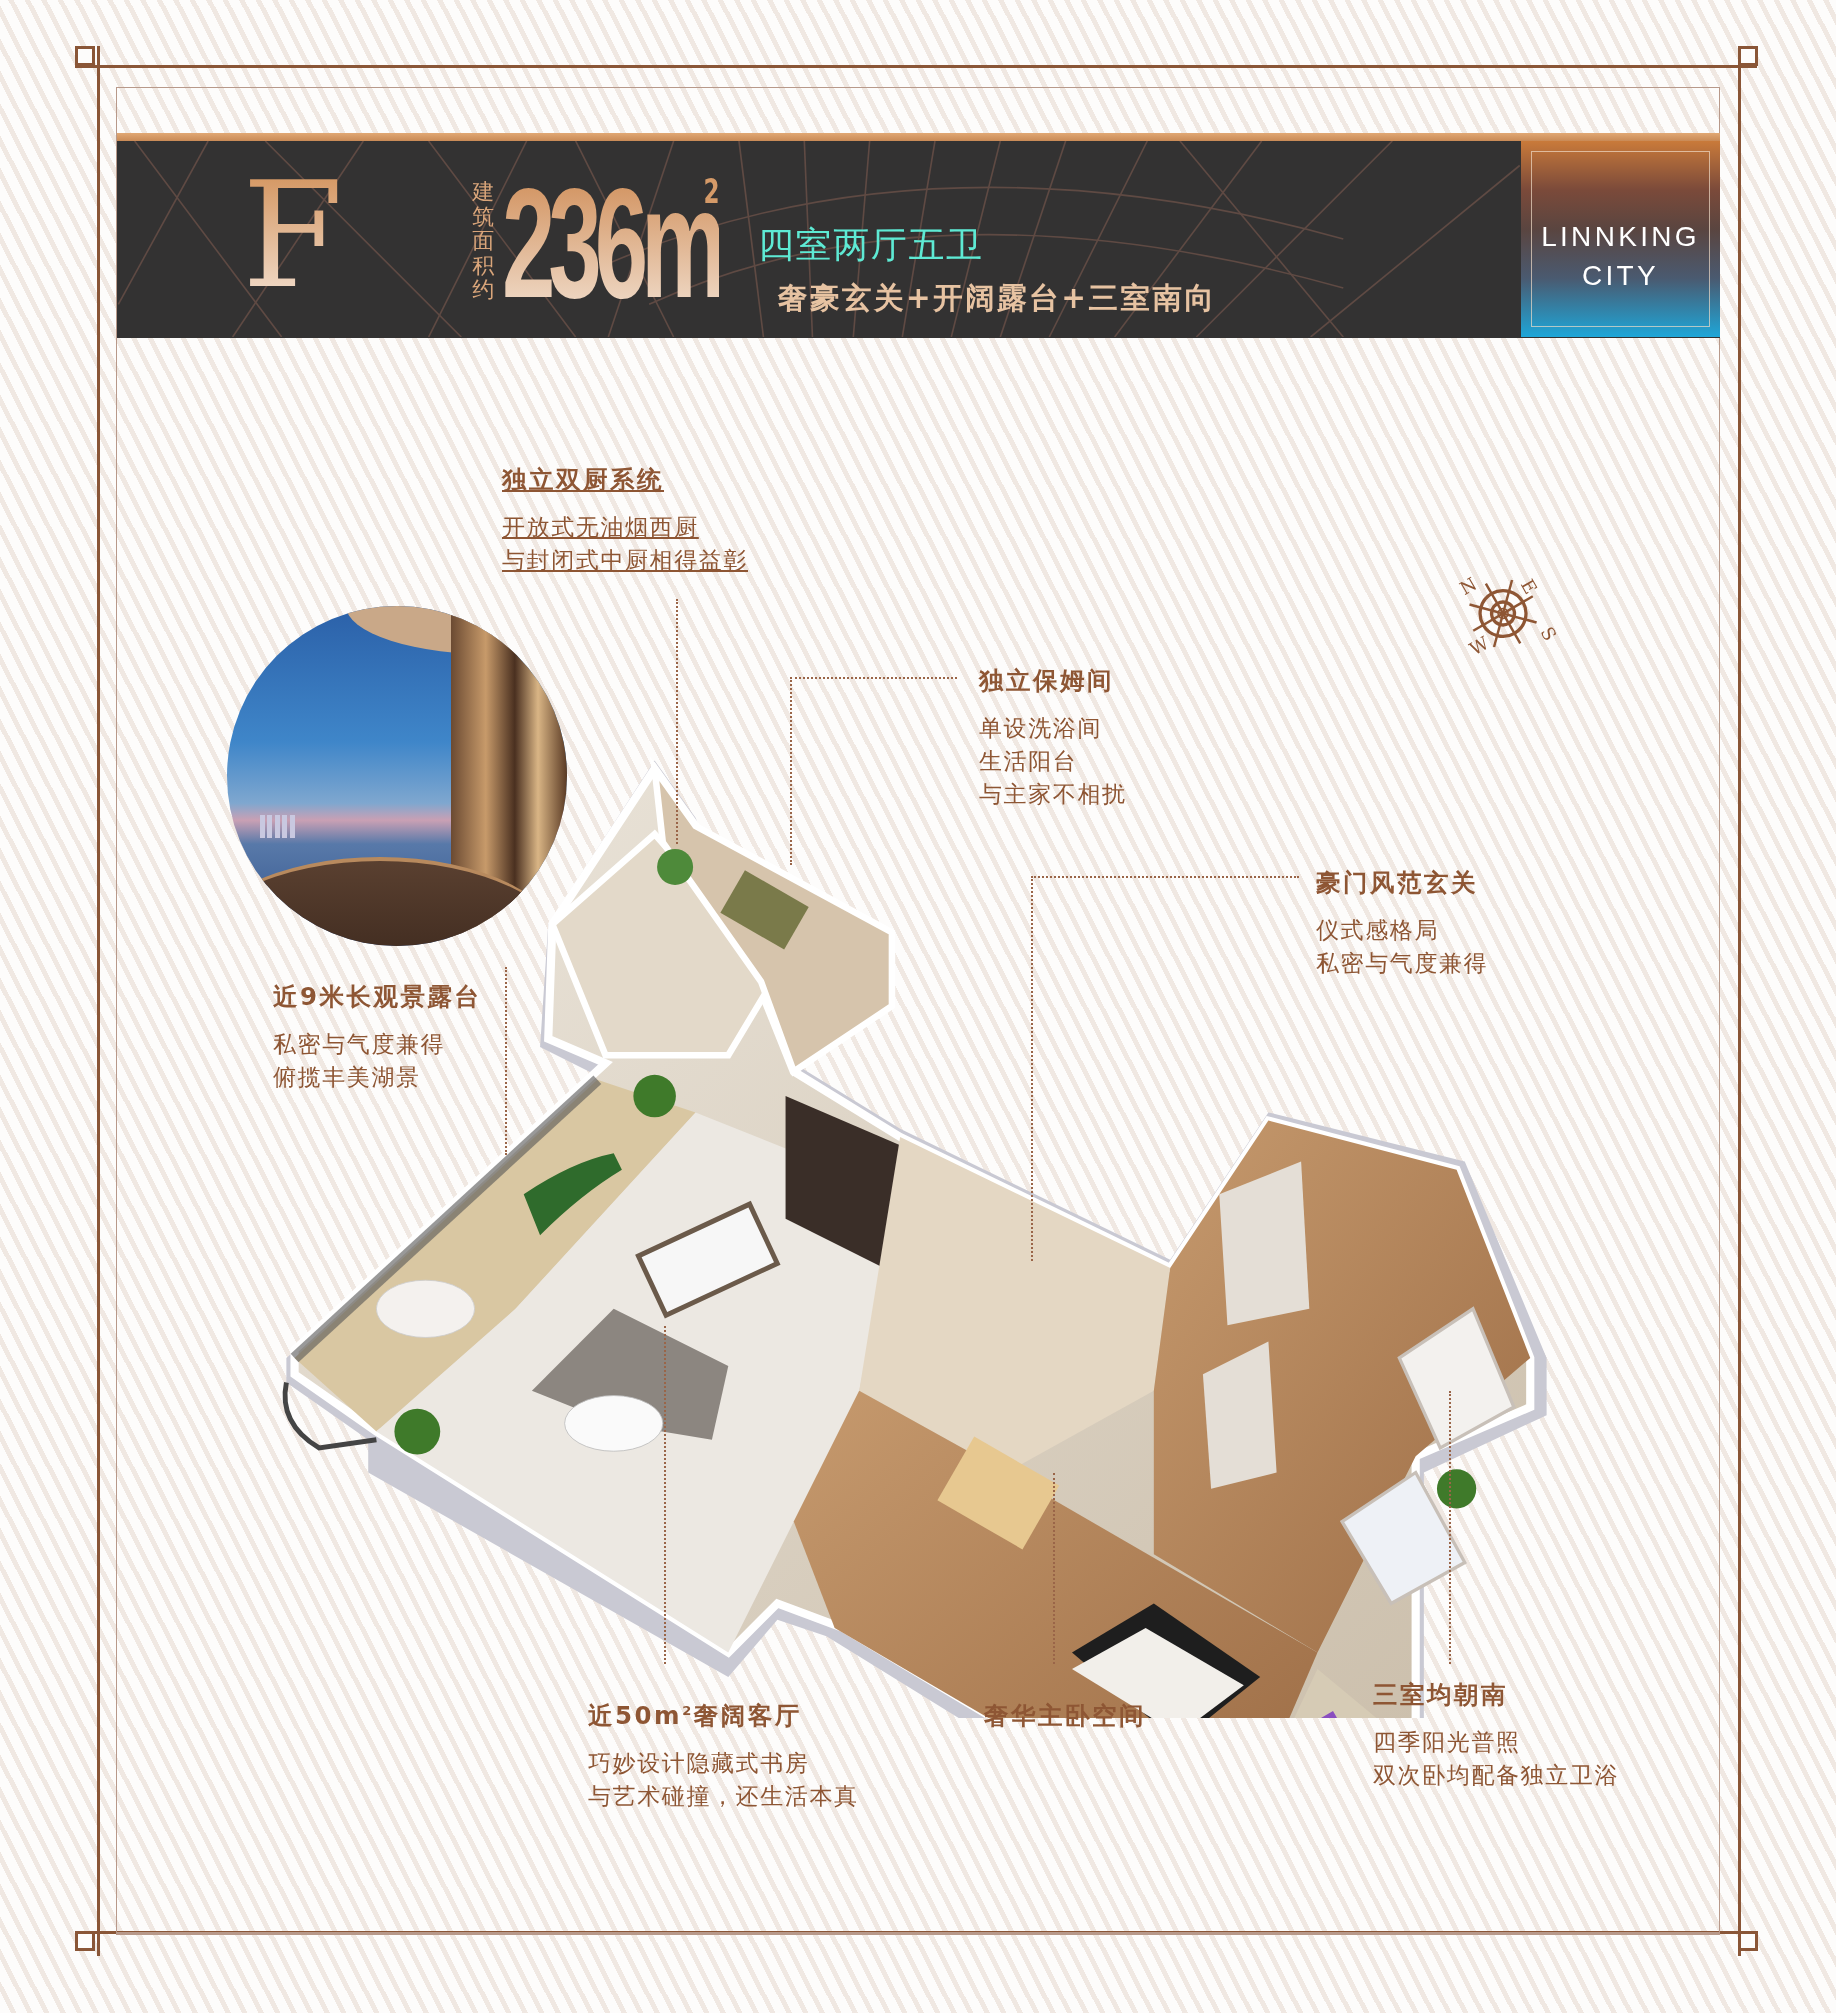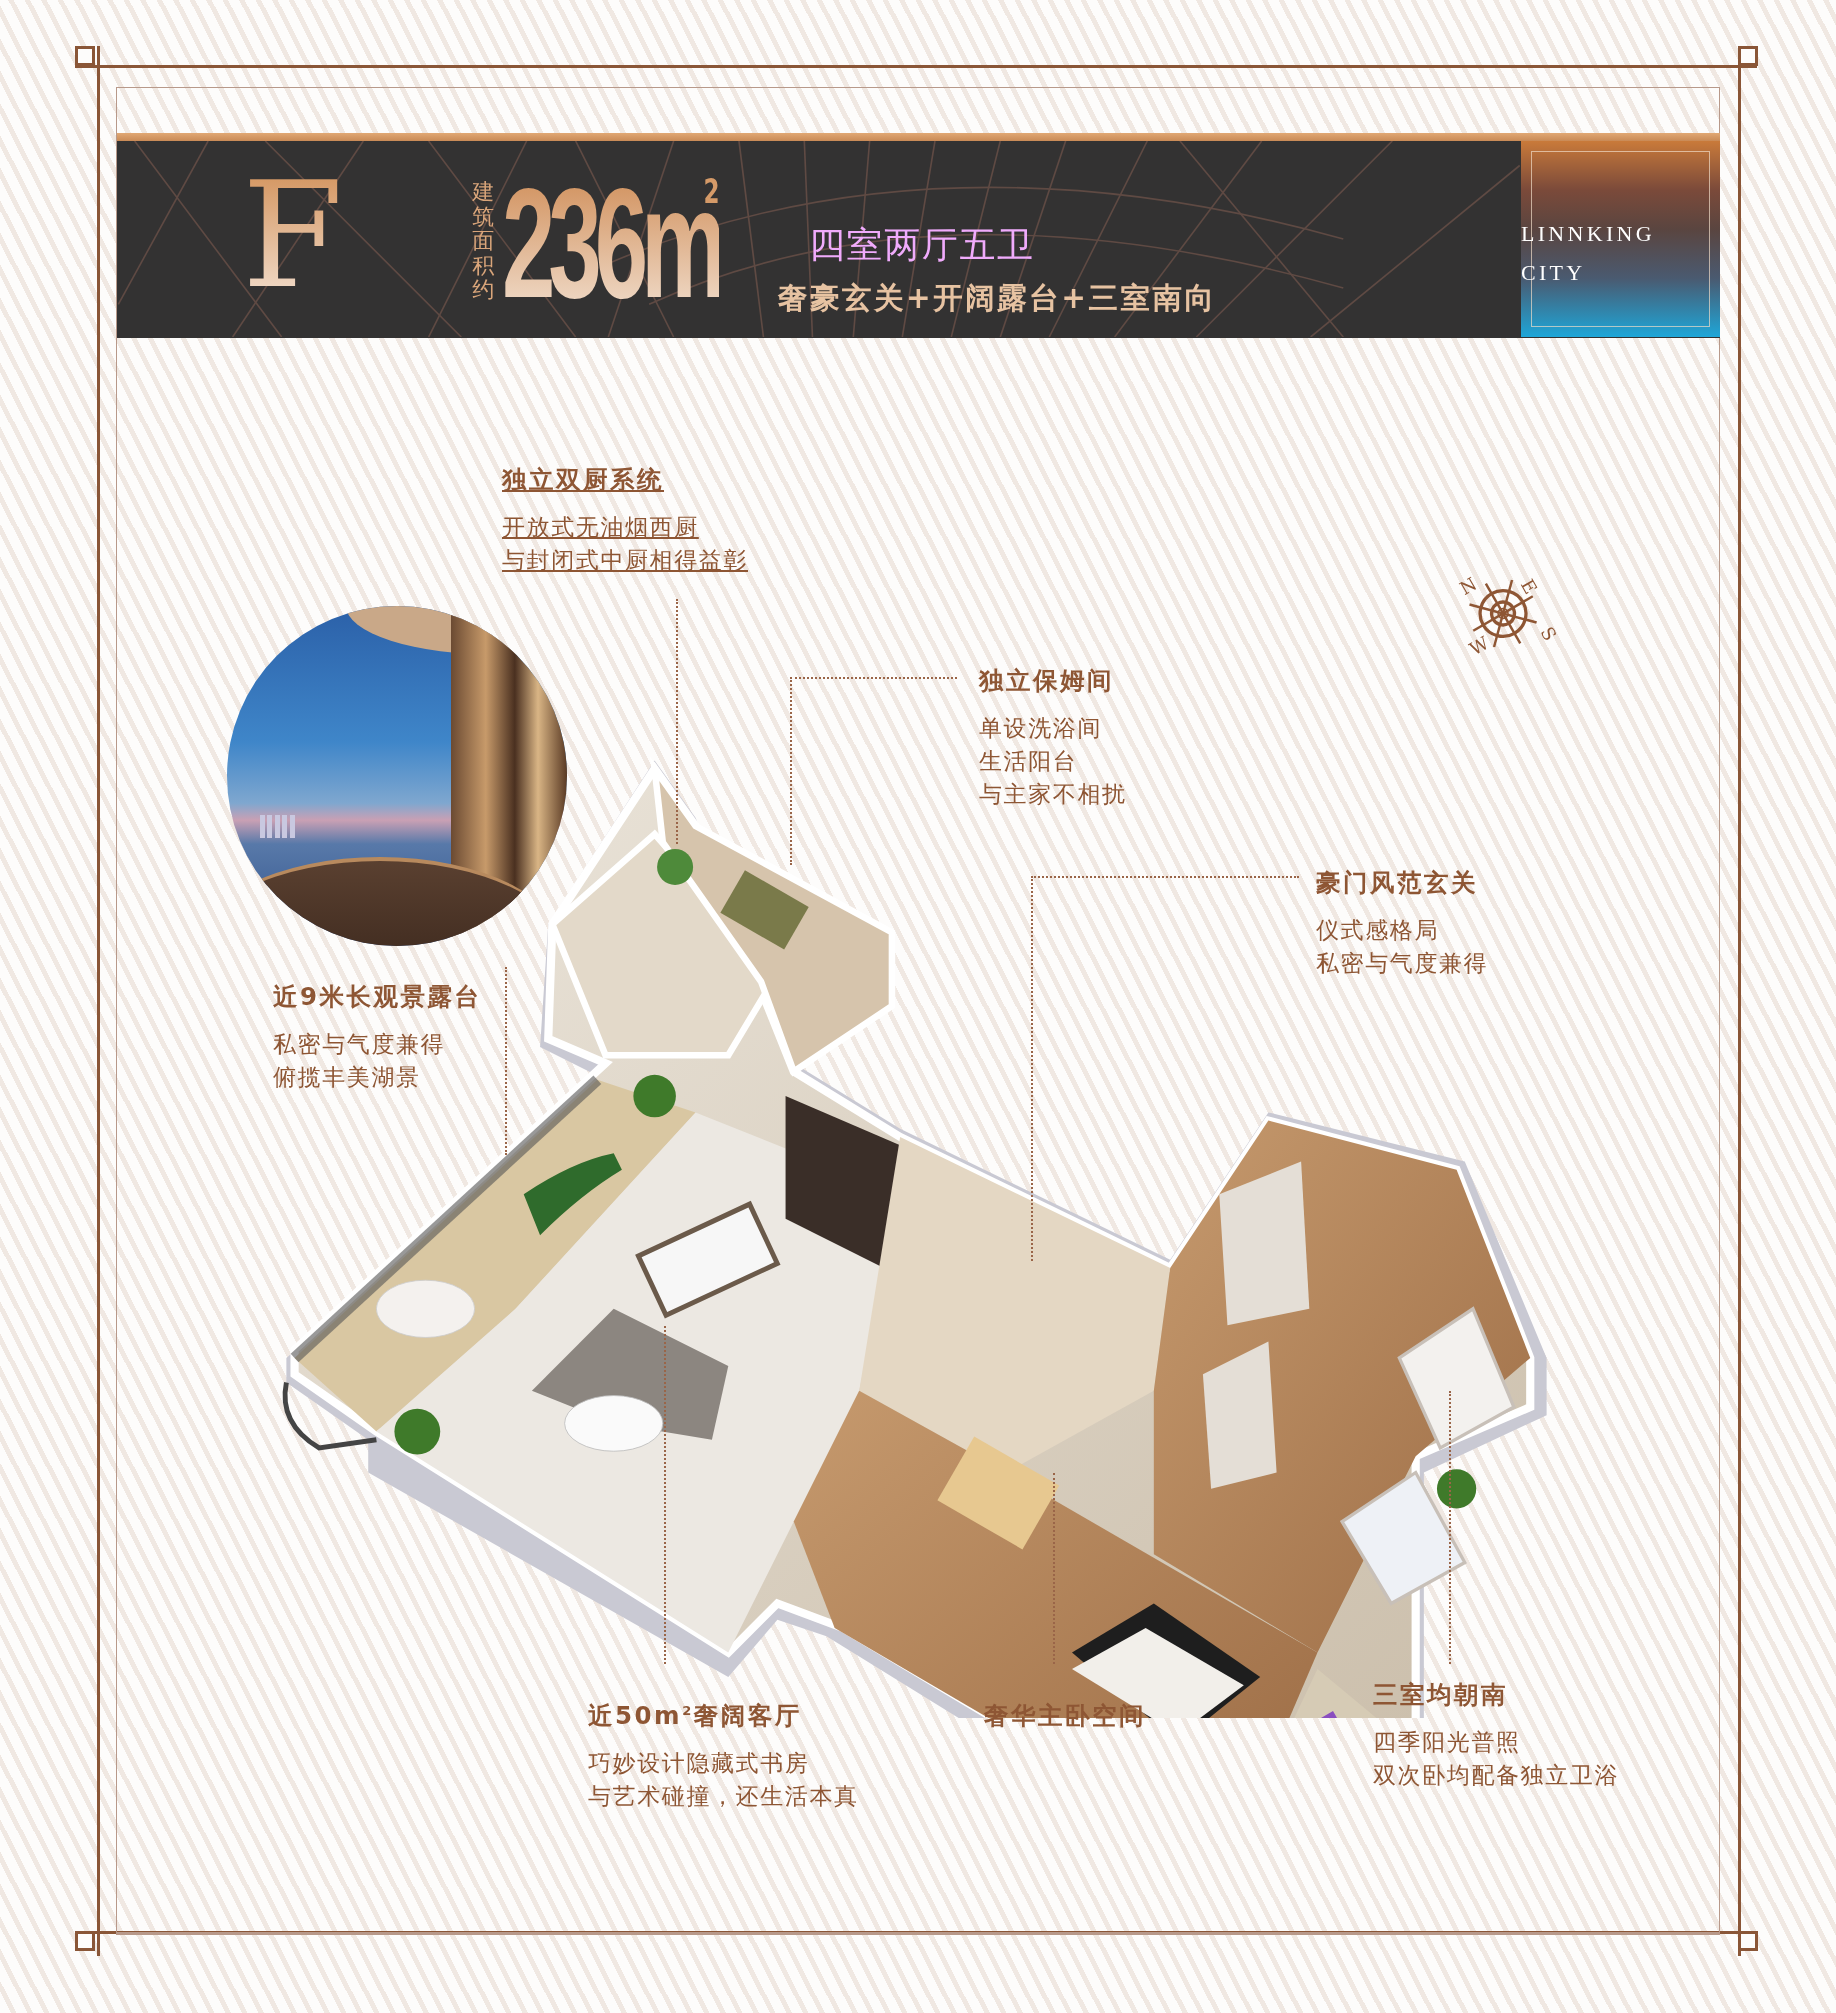--- a/index.html
+++ b/index.html
@@ -13,26 +13,26 @@
   .frame-inner{position:absolute;left:116px;top:87px;width:1604px;height:1848px;border:1.6px solid #b8998a;box-sizing:border-box;border-bottom-width:3.3px;}
   .header{position:absolute;left:117px;top:133px;width:1603px;height:205px;background:#333232;overflow:hidden;}
   .header .goldbar{position:absolute;left:0;top:0;width:100%;height:8.2px;background:linear-gradient(#e1a874,#c98a56);}
   .header svg.lines{position:absolute;left:0;top:8.2px;}
   .bigF{position:absolute;left:125px;top:29px;font-family:"DejaVu Serif","Liberation Serif",serif;font-size:146px;line-height:1;
     background:linear-gradient(#d29058,#f3e1d2);-webkit-background-clip:text;background-clip:text;color:transparent;font-weight:normal;}
   .vert{position:absolute;left:354px;top:47px;width:24.5px;font-size:22px;line-height:24.5px;color:#d9a57a;text-align:center;}
   .area{position:absolute;left:385px;top:33px;font-family:"Liberation Sans","DejaVu Sans",sans-serif;font-weight:bold;font-size:155px;line-height:1;letter-spacing:-11.5px;transform:scaleX(0.62);transform-origin:left top;
     background:linear-gradient(#cf8c56,#f2e0d0);-webkit-background-clip:text;background-clip:text;color:transparent;}
   .sup{position:absolute;left:583px;top:39px;font-size:33px;font-weight:bold;color:#d59a68;transform:scaleX(0.7);}
-  .h1{position:absolute;left:692px;top:88px;font-size:36px;color:#f0abfc;letter-spacing:1.6px;}
+  .h1{position:absolute;left:641px;top:88px;font-size:36px;color:#5eead4;letter-spacing:1.6px;}
   .h2{position:absolute;left:661px;top:146px;font-size:29.5px;color:#e7c3a2;letter-spacing:2.5px;font-weight:bold;}
   .logo{position:absolute;right:0;top:8.2px;width:199px;height:196px;
     background:linear-gradient(180deg,#c97a3a 0%,#7b4a3a 25%,#5a4540 45%,#4a5a70 70%,#1ea6d8 100%);}
   .logo .box{position:absolute;left:9.8px;top:9.8px;right:9.8px;bottom:9.8px;border:1.6px solid rgba(240,220,200,0.7);}
-  .logo .t1,.logo .t2{position:absolute;width:100%;text-align:left;color:#fff;font-size:22px;letter-spacing:3.3px;font-family:Liberation Serif, serif;}
+  .logo .t1,.logo .t2{position:absolute;width:100%;text-align:center;color:#fff;font-size:28px;letter-spacing:3.3px;font-family:Liberation Sans, sans-serif;}
   .logo .t1{top:80px;} .logo .t2{top:119px;}
   .callout{position:absolute;color:#8e5634;}
   .callout .title{font-size:24.5px;font-weight:bold;letter-spacing:2.5px;white-space:nowrap;}
   .callout .line{font-size:23px;letter-spacing:1.6px;line-height:33px;white-space:nowrap;}
   .callout .title+.lines{margin-top:14.7px;}
   .leader{position:absolute;border-color:#9a6548;border-style:dotted;border-width:0;}
   .photo{position:absolute;left:227px;top:606px;width:340px;height:340px;border-radius:50%;overflow:hidden;
     background:linear-gradient(180deg,#2b60a8 0%,#3f86c9 40%,#7fa7cf 58%,#c9a0b4 63%,#5879a9 70%,#2d4f88 100%);}
   .photo .wall{position:absolute;right:0;top:0;width:34%;height:100%;background:linear-gradient(90deg,#6b4a32,#c79a6a 30%,#4a3020 55%,#d9b585 75%,#5a3a24);}
   .photo .ceiling{position:absolute;left:35%;top:-49px;width:90%;height:98px;border-radius:50%;background:#c9a888;}

